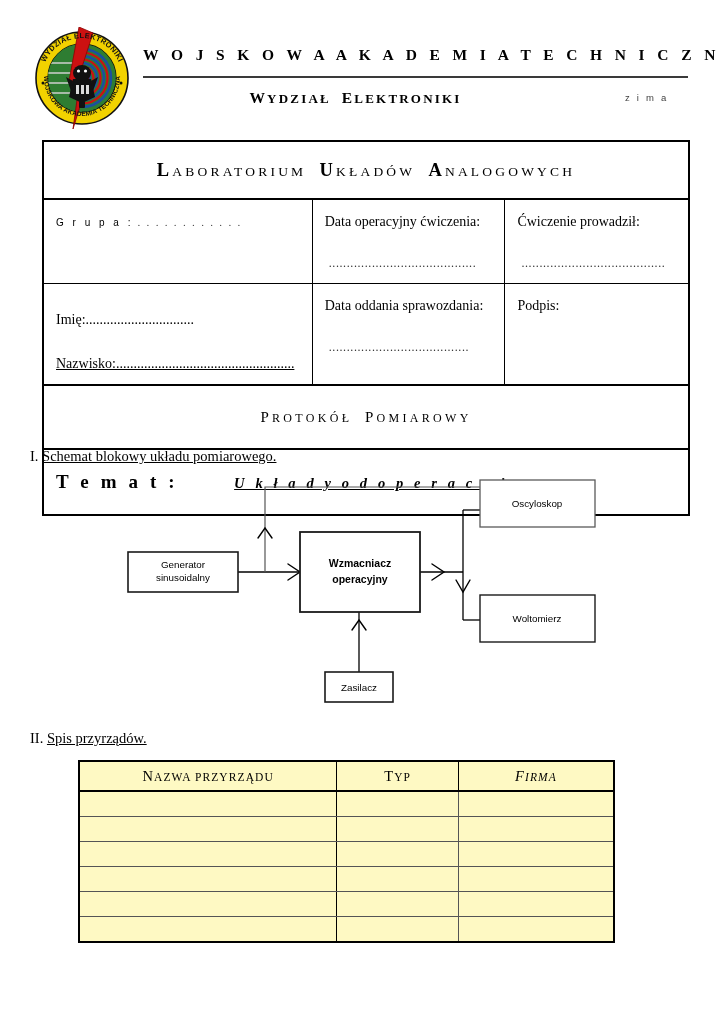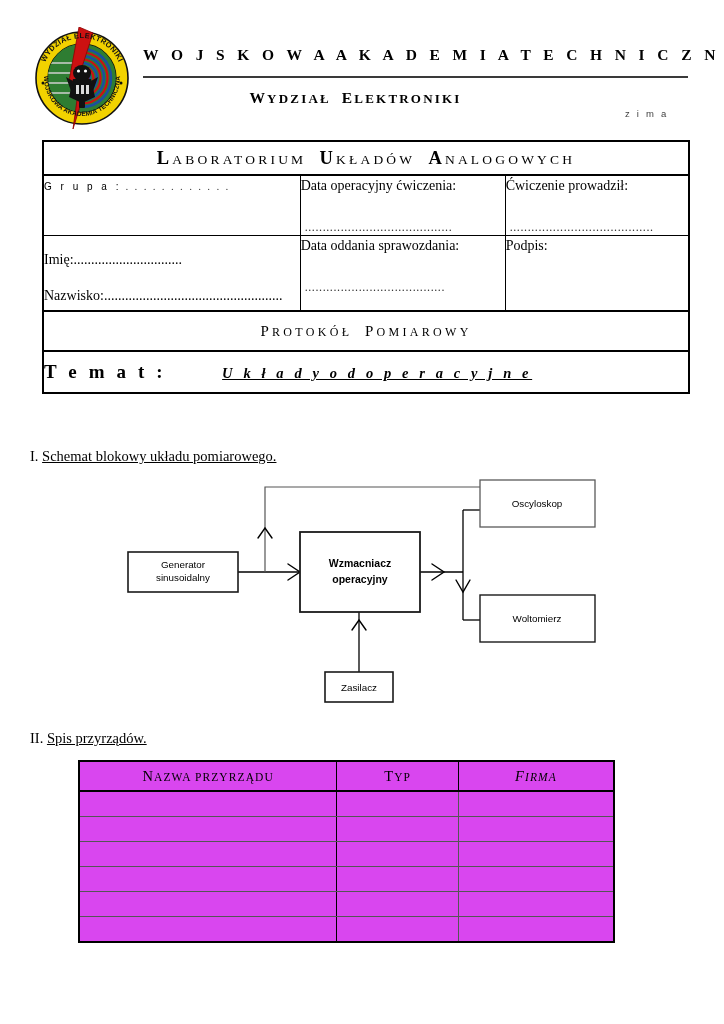--- a/index.html
+++ b/index.html
@@ -58,40 +58,40 @@
     font-family: "Liberation Serif", serif;
     font-weight: bold;
     font-size: 13px;
     letter-spacing: 2.2px;
     text-align: center;
     white-space: nowrap;
   }
   #faculty-name .cap { font-size: 15.5px; }
   #term {
     position: absolute;
-    left: 625px; top: 108px;
+    left: 625px; top: 92px;
     font-family: "Liberation Sans", sans-serif;
     font-size: 9.5px;
     letter-spacing: 2.2px;
     color: #3f3f3f;
   }
 
   
   #title-table {
     position: absolute;
     left: 42px; top: 140px;
     width: 648px;
     border: 2px solid #000;
     border-collapse: collapse;
     background: #fff;
   }
   #title-table td {
     border: 1px solid #000;
     vertical-align: top;
-    padding: 0;
+    padding: 12px;
   }
   .lab-title-cell {
     height: 32px;
     text-align: center;
     vertical-align: middle !important;
     border-bottom: 2px solid #000 !important;
   }
   .lab-title {
     font-family: "Liberation Serif", serif;
     font-size: 13.5px;
@@ -122,21 +122,21 @@
     font-size: 12px;
     letter-spacing: 0.6px;
     color: #333;
     display: block;
     margin-top: 26px;
     padding-left: 4px;
   }
   .grp-cell { height: 38px; border-bottom: 1px solid #000 !important; }
   .name-cell { height: 74px; }
   .name-line1 { margin-top: 16px; }
-  .name-line2 { margin-top: 20px; }
+  .name-line2 { margin-top: 28px; text-decoration: underline; }
   .rt-cell-top { height: 58px; }
   .rt-cell-bot { height: 54px; }
   .protokol-cell {
     height: 38px;
     text-align: center;
     vertical-align: middle !important;
     border-top: 2px solid #000 !important;
     margin-top: 36px;
   }
   .protokol-txt {
@@ -198,21 +198,21 @@
     fill: #000;
   }
 
   
   #instr-table {
     position: absolute;
     left: 78px; top: 760px;
     width: 537px;
     border-collapse: collapse;
     border: 2px solid #000;
-    background: #d946ef;
+    background: #fef9c3;
   }
   #instr-table th {
     border: 1px solid #000;
     border-bottom: 2px solid #000;
     height: 26px;
     font-family: "Liberation Serif", serif;
     font-size: 11.5px;
     font-weight: normal;
     letter-spacing: 1.1px;
     text-align: center;

